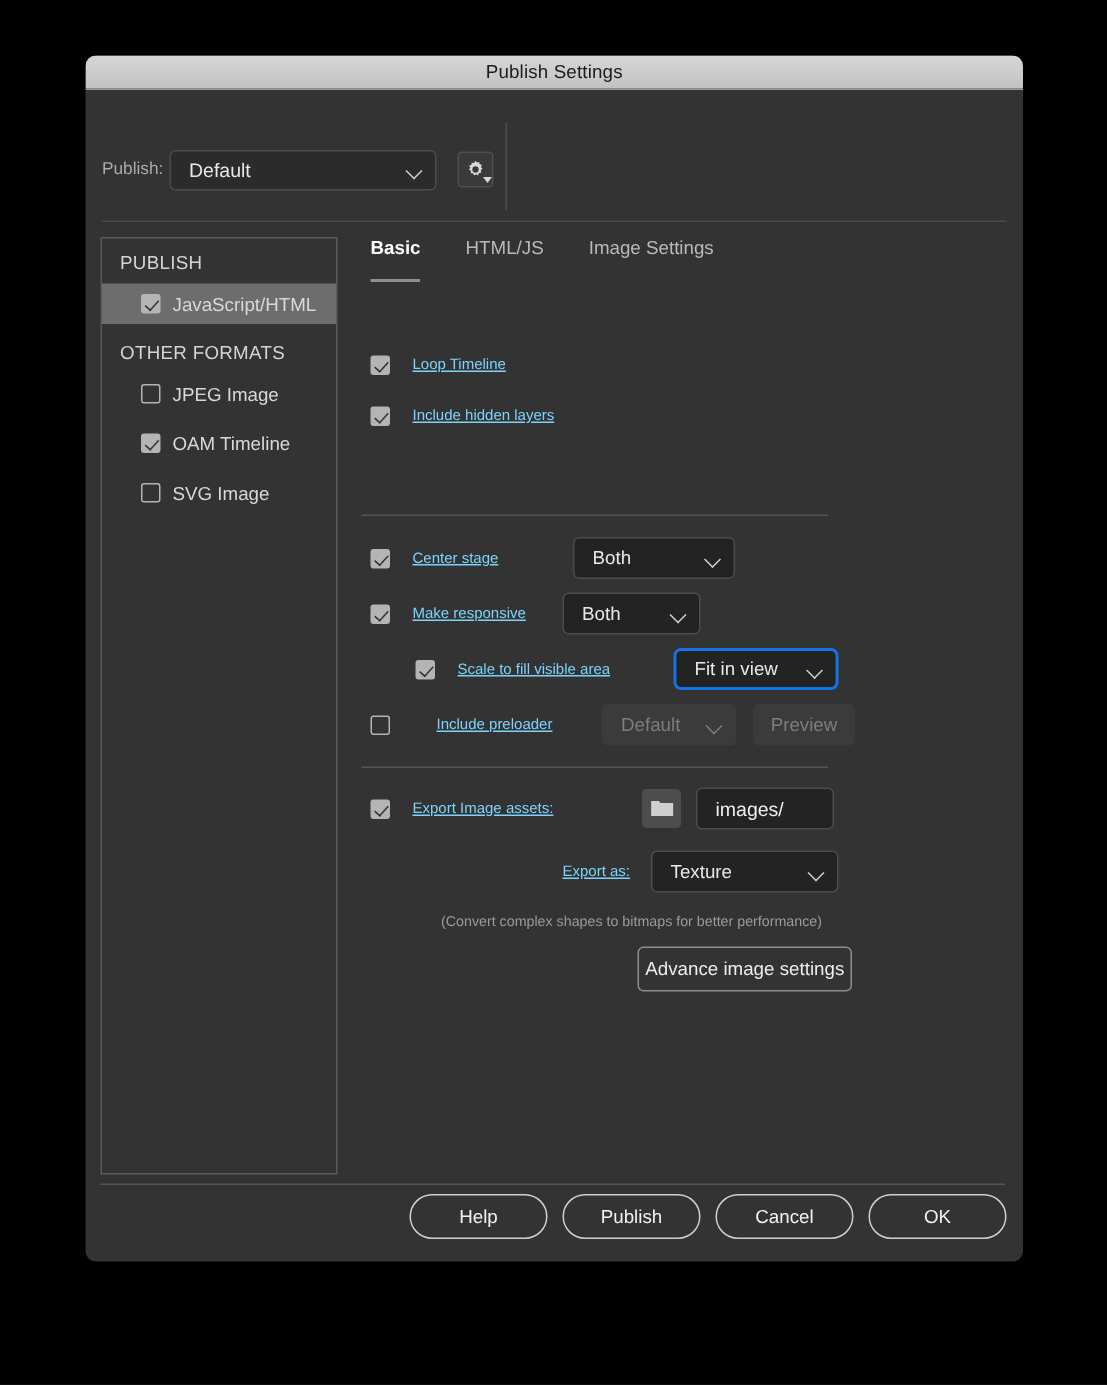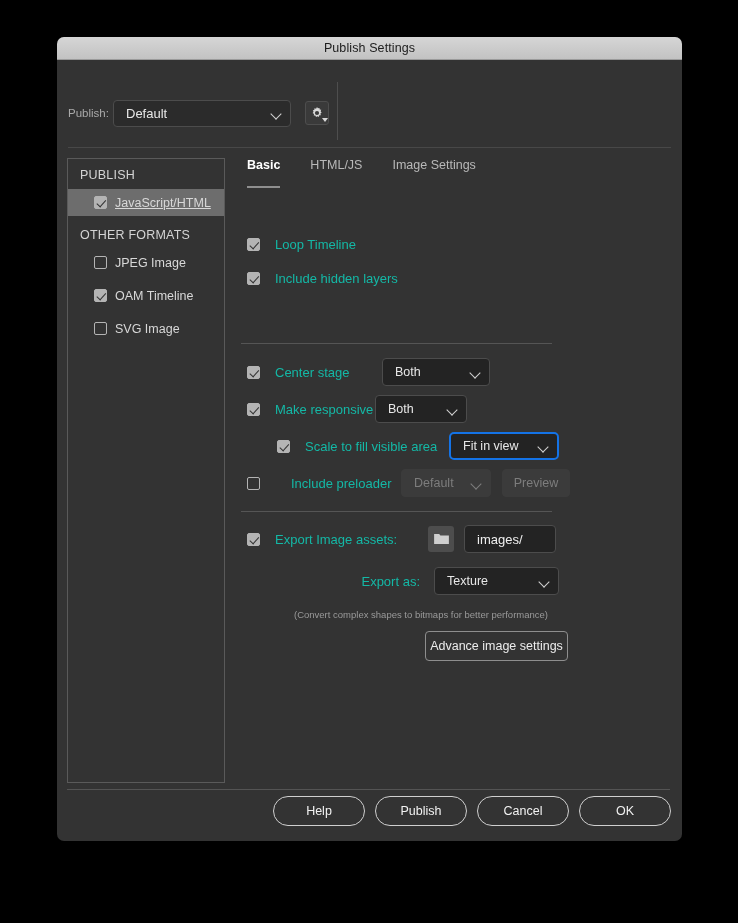--- a/index.html
+++ b/index.html
@@ -84,21 +84,21 @@
   .side-header {
     padding: 9px 0 7px 12px;
     font-size: 12.5px; color: #d4d4d4; letter-spacing: .2px;
   }
   .side-item {
     height: 27px;
     display: flex; align-items: center;
     padding-left: 26px;
     font-size: 12.5px; color: #d8d8d8;
   }
-  .side-item.selected { background: #6d6d6d; text-decoration: underline; }
+  .side-item.selected { background: #6d6d6d; }
 
   
   .cb {
     width: 13px; height: 13px; flex: 0 0 auto;
     border-radius: 2px; position: relative;
     margin-right: 8px;
   }
   .cb.on { background: #b4b4b4; border: 1px solid #b4b4b4; }
   .cb.off { background: transparent; border: 1.4px solid #b4b4b4; }
   .cb.on::after {
@@ -121,21 +121,21 @@
     position: relative;
   }
   .tab.active { color: #ffffff; font-weight: bold; }
   .tab.active::after {
     content: ""; position: absolute; left: 0; right: 0; bottom: 0;
     height: 2px; background: #8f8f8f;
   }
 
   .row { position: absolute; display: flex; align-items: center; }
   .lbl { font-size: 12.5px; color: #cfcfcf; }
-  .lbl-w { font-size: 13px; color: #14b8a6; }
+  .lbl-w { font-size: 10px; color: #7dd3fc; text-decoration: underline; }
   .note { font-size: 9.5px; color: #9a9a9a; }
 
   .textfield {
     background: #232323; border: 1px solid #4c4c4c; border-radius: 4px;
     height: 28px; display: flex; align-items: center;
     padding-left: 12px; font-size: 13px; color: #efefef;
   }
   .dropdown {
     background: #232323; border: 1px solid #4c4c4c; border-radius: 4px;
     height: 28px; display: flex; align-items: center;

